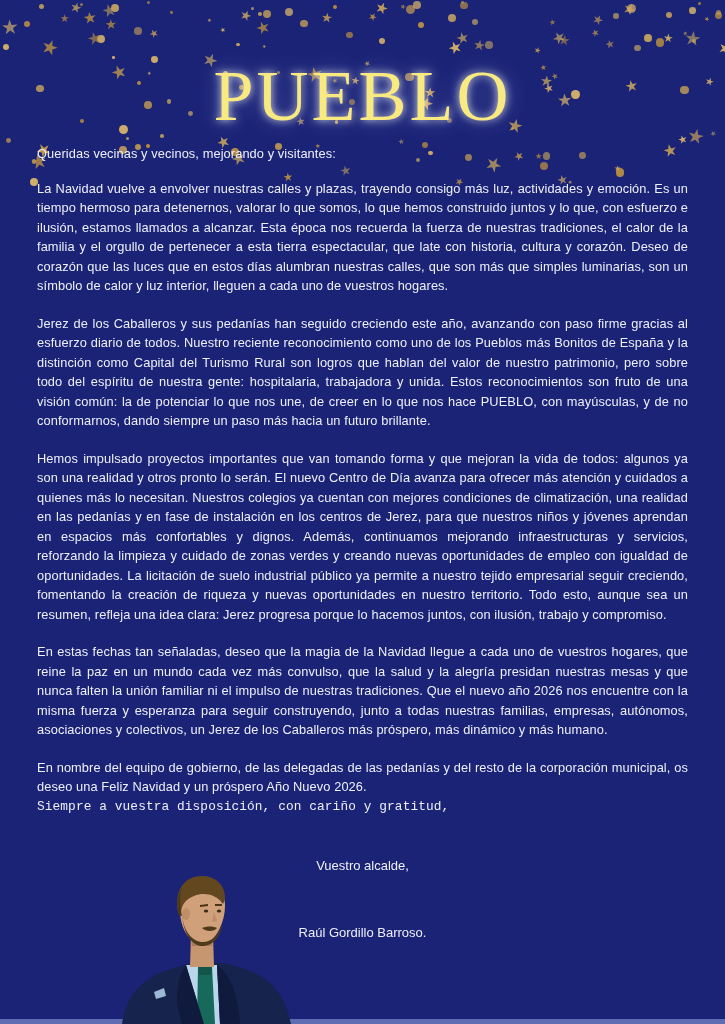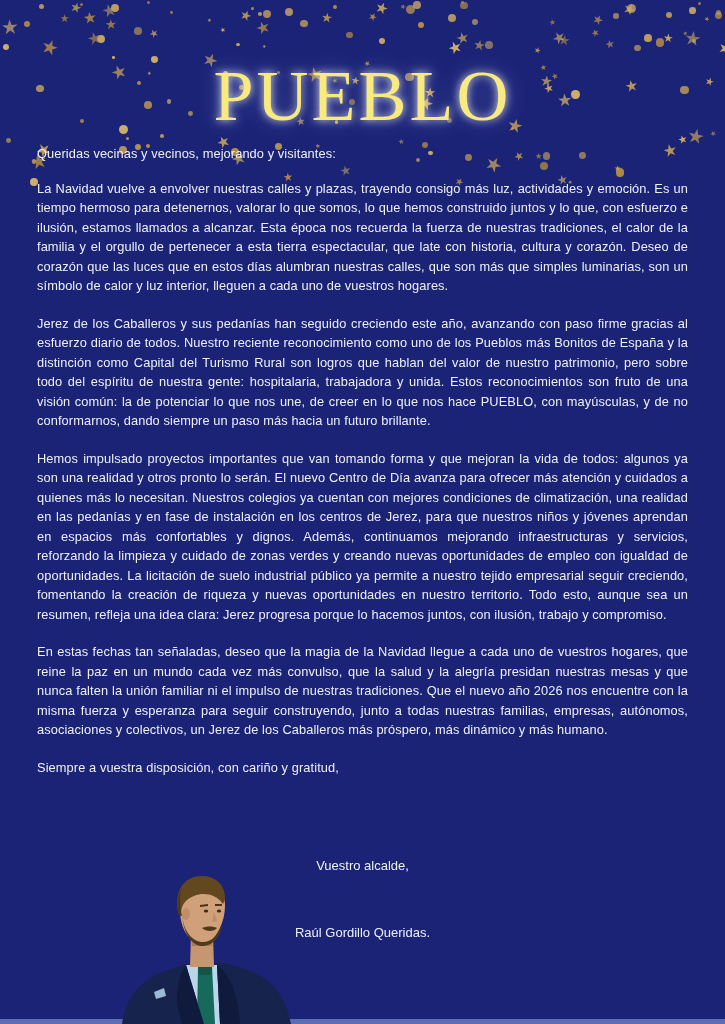--- a/index.html
+++ b/index.html
@@ -40,21 +40,21 @@
     margin: 12px 37px 0 37px;
     color: var(--text, #edf0f8);
     font-size: 12.8px;
     line-height: 19.5px;
     letter-spacing: 0.1px;
     text-align: justify;
   }
   .greeting { margin: 0 0 15px 0; text-align: left; }
   .content p { margin: 0 0 18px 0; }
   .content p.no-gap-below { margin-bottom: 0; }
-  .content p.no-gap-above { margin-top: 15px; }
+  .content p.no-gap-above { margin-top: 0; font-family: Liberation Mono, monospace; }
 
   .signoff-role, .signoff-name {
     position: absolute; left: 0; right: 0;
     text-align: center;
     color: var(--text, #edf0f8);
     font-size: 13px;
     z-index: 2;
   }
   .signoff-role { top: 858px; }
   .signoff-name { top: 925px; }
@@ -231,25 +231,26 @@
     </div>
 
   <h1 class="page-title">PUEBLO</h1>
 
   <div class="content">
     <div class="greeting">Queridas vecinas y vecinos, mejorando y visitantes:</div>
     <p>La Navidad vuelve a envolver nuestras calles y plazas, trayendo consigo más luz, actividades y emoción. Es un tiempo hermoso para detenernos, valorar lo que somos, lo que hemos construido juntos y lo que, con esfuerzo e ilusión, estamos llamados a alcanzar. Esta época nos recuerda la fuerza de nuestras tradiciones, el calor de la familia y el orgullo de pertenecer a esta tierra espectacular, que late con historia, cultura y corazón. Deseo de corazón que las luces que en estos días alumbran nuestras calles, que son más que simples luminarias, son un símbolo de calor y luz interior, lleguen a cada uno de vuestros hogares.</p>
     <p>Jerez de los Caballeros y sus pedanías han seguido creciendo este año, avanzando con paso firme gracias al esfuerzo diario de todos. Nuestro reciente reconocimiento como uno de los Pueblos más Bonitos de España y la distinción como Capital del Turismo Rural son logros que hablan del valor de nuestro patrimonio, pero sobre todo del espíritu de nuestra gente: hospitalaria, trabajadora y unida. Estos reconocimientos son fruto de una visión común: la de potenciar lo que nos une, de creer en lo que nos hace PUEBLO, con mayúsculas, y de no conformarnos, dando siempre un paso más hacia un futuro brillante.</p>
     <p>Hemos impulsado proyectos importantes que van tomando forma y que mejoran la vida de todos: algunos ya son una realidad y otros pronto lo serán. El nuevo Centro de Día avanza para ofrecer más atención y cuidados a quienes más lo necesitan. Nuestros colegios ya cuentan con mejores condiciones de climatización, una realidad en las pedanías y en fase de instalación en los centros de Jerez, para que nuestros niños y jóvenes aprendan en espacios más confortables y dignos. Además, continuamos mejorando infraestructuras y servicios, reforzando la limpieza y cuidado de zonas verdes y creando nuevas oportunidades de empleo con igualdad de oportunidades. La licitación de suelo industrial público ya permite a nuestro tejido empresarial seguir creciendo, fomentando la creación de riqueza y nuevas oportunidades en nuestro territorio. Todo esto, aunque sea un resumen, refleja una idea clara: Jerez progresa porque lo hacemos juntos, con ilusión, trabajo y compromiso.</p>
     <p>En estas fechas tan señaladas, deseo que la magia de la Navidad llegue a cada uno de vuestros hogares, que reine la paz en un mundo cada vez más convulso, que la salud y la alegría presidan nuestras mesas y que nunca falten la unión familiar ni el impulso de nuestras tradiciones. Que el nuevo año 2026 nos encuentre con la misma fuerza y esperanza para seguir construyendo, junto a todas nuestras familias, empresas, autónomos, asociaciones y colectivos, un Jerez de los Caballeros más próspero, más dinámico y más humano.</p>
+    <p class="no-gap-below">En nombre del equipo de gobierno, de las delegadas de las pedanías y del resto de la corporación municipal, os deseo una Feliz Navidad y un próspero Año Nuevo 2026.</p>
     <p class="no-gap-above">Siempre a vuestra disposición, con cariño y gratitud,</p>
   </div>
 
   <div class="signoff-role">Vuestro alcalde,</div>
-  <div class="signoff-name">Raúl Gordillo Queridas.</div>
+  <div class="signoff-name">Raúl Gordillo Barroso.</div>
 
   <svg class="portrait" viewBox="0 0 180 152" aria-hidden="true">
 
     <path d="M6,152 C10,124 26,106 52,98 L74,91 L108,91 L126,96 C152,104 168,120 174,148 L175,152 Z" fill="#15234d"></path>
 
     <path d="M70,93 L88,152 L104,152 L101,93 Z" fill="#b9d6ea"></path>
 
     <path d="M82,95 L96,95 L99,152 L81,152 Z" fill="#17695c"></path>
     <path d="M82,95 L96,95 L95,103 L83,103 Z" fill="#125549"></path>
 

